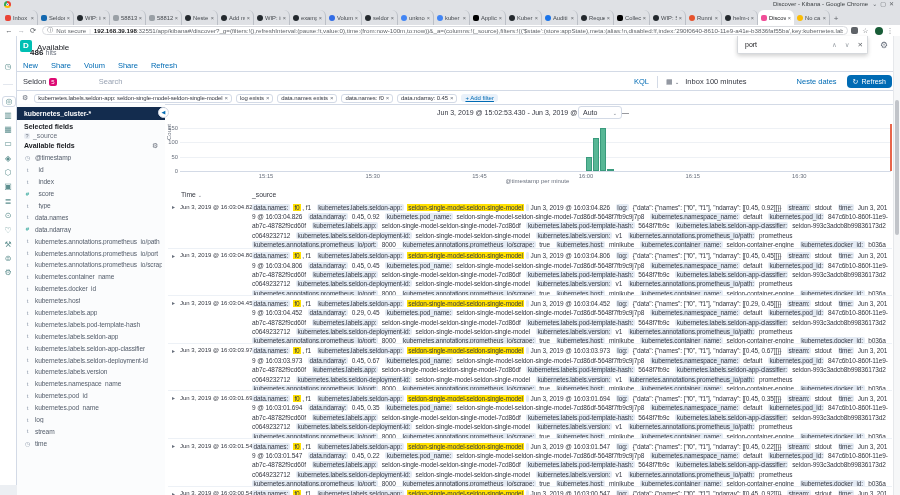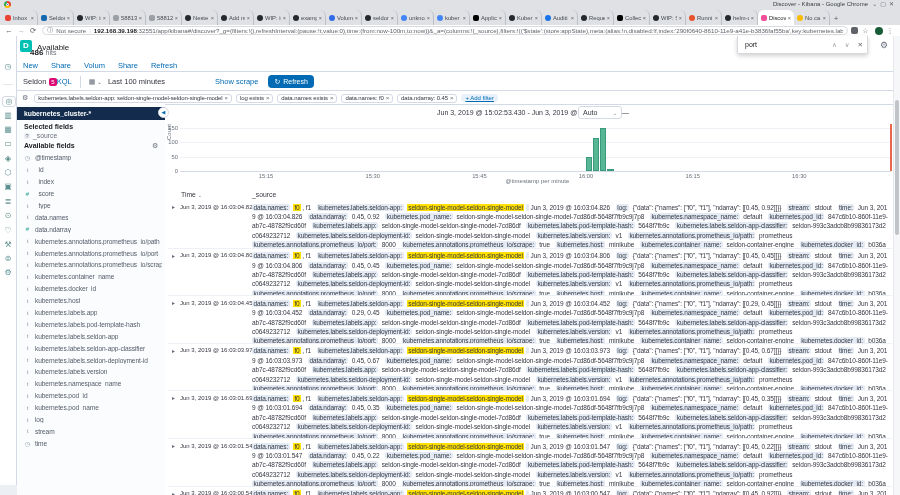--- a/index.html
+++ b/index.html
@@ -293,26 +293,27 @@
 <div class="abs kb-menu" id="kb-menu">
     <a>New</a>
     <a>Share</a>
     <a>Volum</a>
     <a>Share</a>
     <a>Refresh</a>
   </div>
 
 <div class="abs kb-querybar">
   <span class="q-filters"><span>Seldon</span><span class="q-badge">5</span></span>
+  <span class="q-search">Search</span>
   <span class="q-kql">KQL</span>
   <span class="q-div"></span>
   <span class="q-cal">▦</span>
   <span class="q-carr">⌄</span>
-  <span class="q-time">Last 100 minutes</span>
-  <span class="q-showdates">Show scrape</span>
+  <span class="q-time">Inbox 100 minutes</span>
+  <span class="q-showdates">Neste dates</span>
   <span class="q-refresh">
       <span>↻</span>
       <span>Refresh</span>
     </span>
 </div>
 
 <div class="abs kb-filterbar" id="kb-filterbar">
   <span class="f-gear">⚙</span>
 <span class="pill"><span>kubernetes.labels.seldon-app: seldon-single-model-seldon-single-model</span><span class="x">×</span></span>
     <span class="pill"><span>log exists</span><span class="x">×</span></span>

